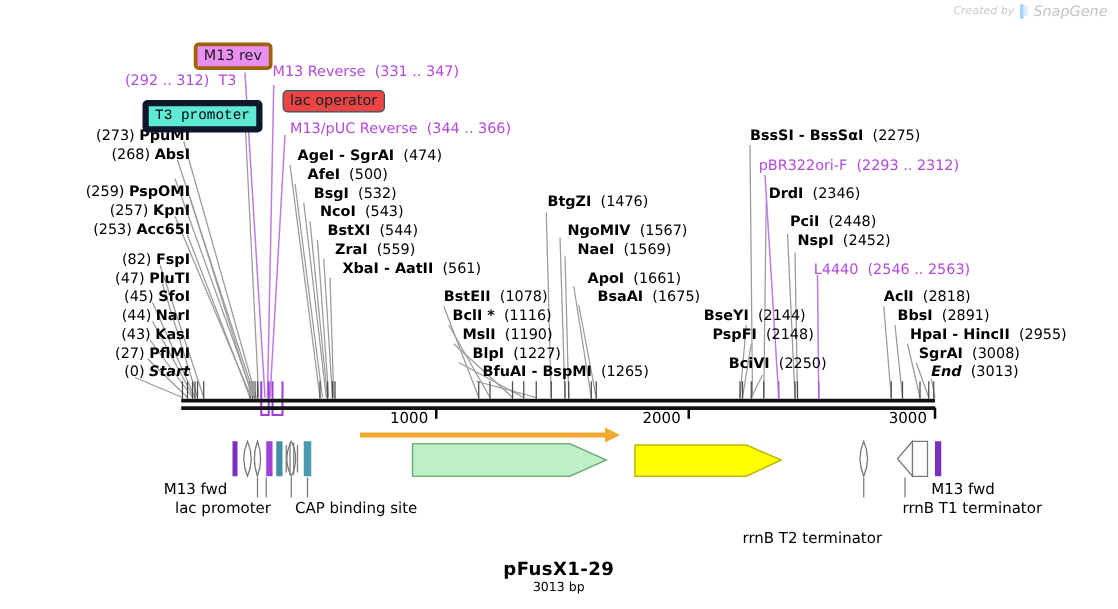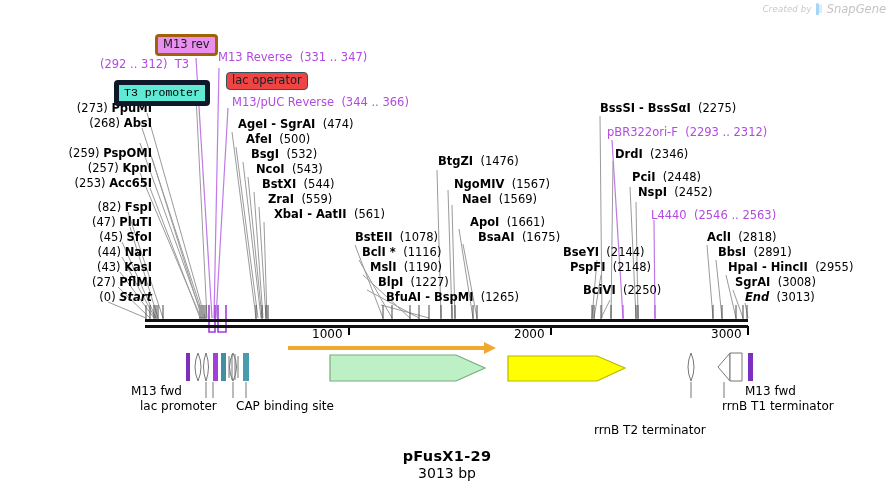--- a/index.html
+++ b/index.html
@@ -40,21 +40,21 @@
   
   svg.lines{position:absolute;left:0;top:0;width:894px;height:487px;overflow:visible;}
 
   
   .rulnum{position:absolute;font-size:12px;color:#000;white-space:nowrap;}
   .rultick{position:absolute;background:#000;width:2px;height:9px;}
   .fname{position:absolute;font-size:12px;color:#000;white-space:nowrap;}
 
   
   .ptitle{position:absolute;width:894px;text-align:center;font-size:14.5px;font-weight:bold;color:#000;letter-spacing:.3px;}
-  .psub{position:absolute;width:894px;text-align:center;font-size:14px;color:#000;}
+  .psub{position:absolute;width:894px;text-align:center;font-size:10px;color:#000;}
 </style>
 </head>
 <body>
 
 <div id="map">
 
   <div class="wm">
     <span class="wm-a">Created by</span>
     <span class="wm-logo"></span>
     <span class="wm-b">SnapGene</span>

